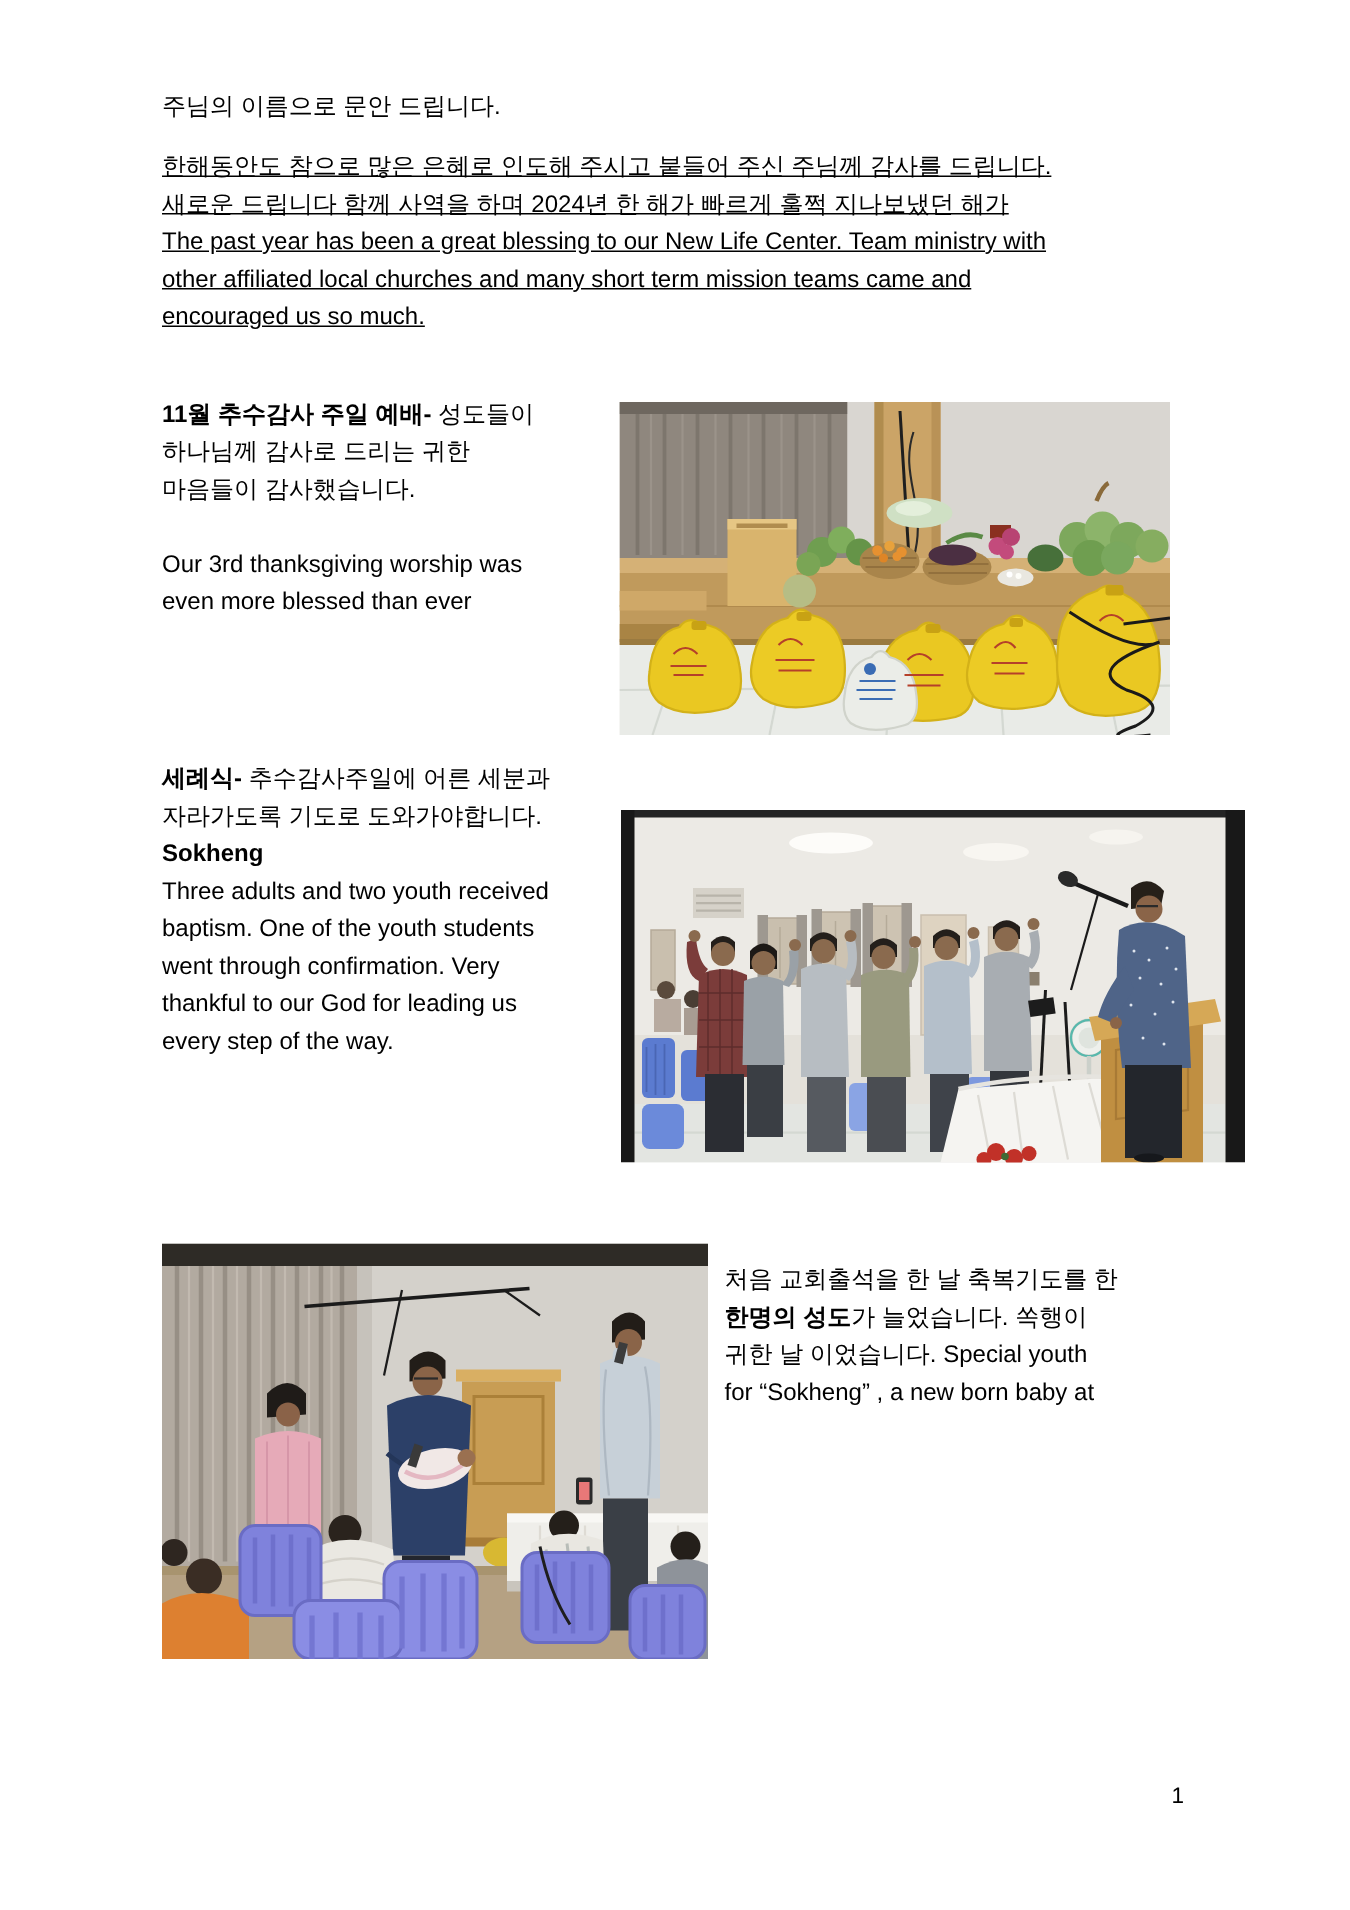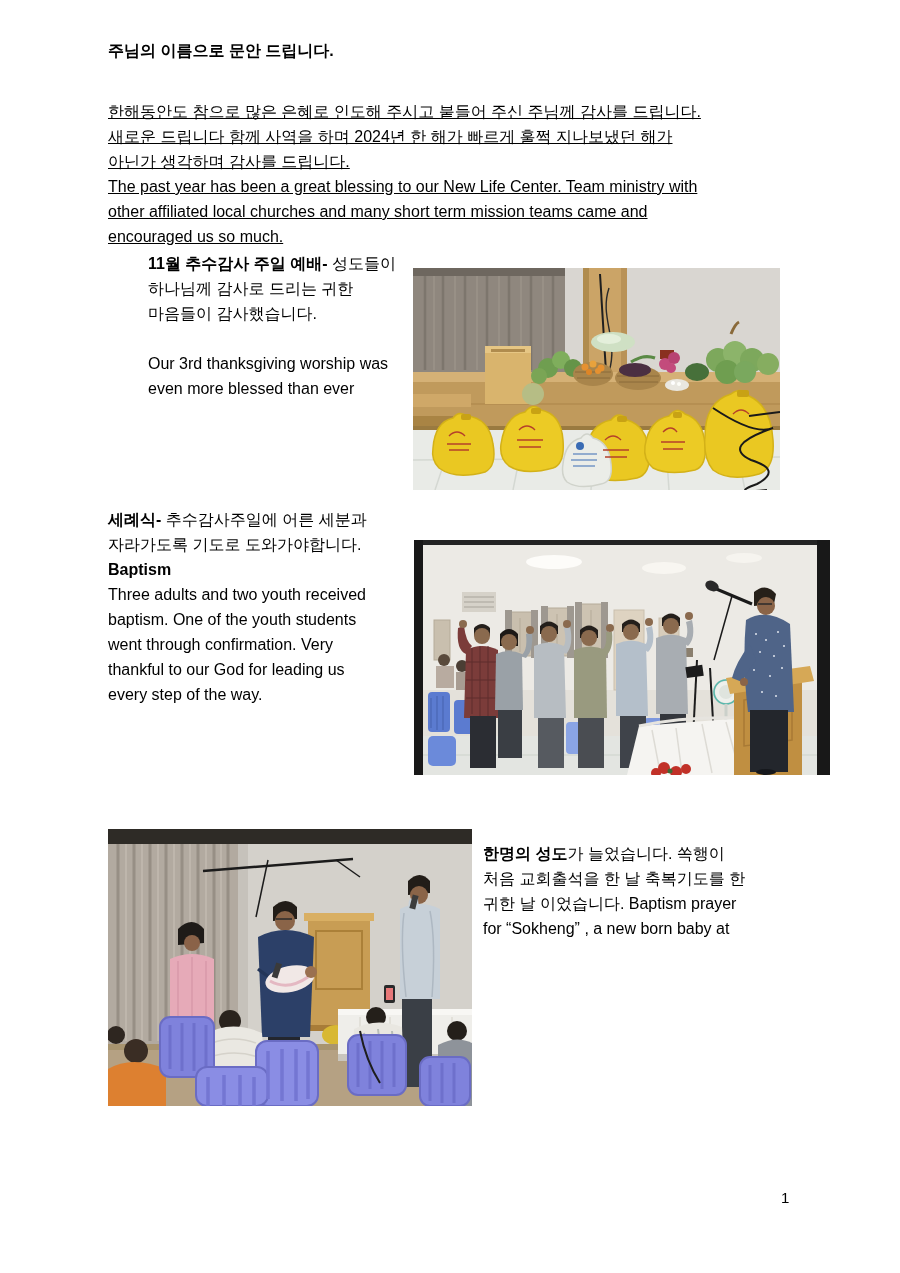--- a/index.html
+++ b/index.html
@@ -4,44 +4,43 @@
 <style>
   html,body{margin:0;padding:0;background:#ffffff;}
   .page{
     position:relative;width:900px;height:1273px;background:#ffffff;
     font-family:"Liberation Sans","DejaVu Sans",sans-serif;
     font-size:16px;line-height:25px;color:#000000;overflow:hidden;
   }
   .abs{position:absolute;}
   .b{font-weight:bold;}
   .line{min-height:25px;white-space:nowrap;}
-  .greeting{left:108px;top:38px;font-weight:bold;}
+  .greeting{left:108px;top:59px;font-weight:normal;}
   .intro{left:108px;top:99px;width:730px;text-decoration:underline;}
-  .sec1-text{left:108px;top:251px;width:305px;margin-left:40px;}
+  .sec1-text{left:108px;top:264px;width:305px;}
   .sec2-text{left:108px;top:507px;width:310px;}
   .sec3-text{left:483px;top:841px;width:340px;}
   .photo{display:block;margin:0;padding:0;line-height:0;}
   .photo svg{display:block;}
   .photo1{left:413px;top:268px;width:367px;height:222px;}
   .photo2{left:414px;top:540px;width:416px;height:235px;}
   .photo3{left:108px;top:829px;width:364px;height:277px;}
   .page-number{left:781px;top:1188px;font-size:15px;line-height:20px;}
   .spacer{height:25px;}
 </style>
 </head>
 <body>
 
 <div class="page">
 
   <div class="abs greeting">주님의 이름으로 문안 드립니다.</div>
 
   <div class="abs intro">
     <div class="line">한해동안도 참으로 많은 은혜로 인도해 주시고 붙들어 주신 주님께 감사를 드립니다.</div>
     <div class="line">새로운 드립니다 함께 사역을 하며 2024년 한 해가 빠르게 훌쩍 지나보냈던 해가</div>
-    <div class="line">아닌가 생각하며 감사를 드립니다.</div>
     <div class="line">The past year has been a great blessing to our New Life Center. Team ministry with</div>
     <div class="line">other affiliated local churches and many short term mission teams came and</div>
     <div class="line">encouraged us so much.</div>
   </div>
 
   <div class="abs sec1-text">
     <div class="line"><span class="b">11월 추수감사 주일 예배-</span><span> 성도들이</span></div>
     <div class="line">하나님께 감사로 드리는 귀한</div>
     <div class="line">마음들이 감사했습니다.</div>
     <div class="spacer"></div>
@@ -164,21 +163,21 @@
       </g>
 
       <path d="M300,140 q42,28 60,20 q-52,18 -22,32 q32,10 6,24 q-28,10 10,6" stroke="#1a1a1a" stroke-width="2" fill="none"></path>
       <path d="M336,148 L367,144" stroke="#1a1a1a" stroke-width="2" fill="none"></path>
     </svg>
   </figure>
 
   <div class="abs sec2-text">
     <div class="line"><span class="b">세례식-</span><span> 추수감사주일에 어른 세분과</span></div>
     <div class="line">자라가도록 기도로 도와가야합니다.</div>
-    <div class="line b">Baptism</div>
+    <div class="line b">Sokheng</div>
     <div class="line">Three adults and two youth received</div>
     <div class="line">baptism. One of the youth students</div>
     <div class="line">went through confirmation. Very</div>
     <div class="line">thankful to our God for leading us</div>
     <div class="line">every step of the way.</div>
   </div>
 
   <figure class="abs photo photo2">
     <svg width="416" height="235" viewBox="0 0 416 235" aria-hidden="true">
       <rect width="416" height="235" fill="#eceae5"></rect>
@@ -436,21 +435,21 @@
         </g>
       </g>
 
       <rect x="0" y="0" width="364" height="15" fill="#2e2b26"></rect>
 
       <path d="M252,202 q6,30 20,52" stroke="#1e1e1e" stroke-width="2" fill="none"></path>
     </svg>
   </figure>
 
   <div class="abs sec3-text">
+    <div class="line">처음 교회출석을 한 날 축복기도를 한</div>
     <div class="line"><span class="b">한명의 성도</span><span>가 늘었습니다. 쏙행이</span></div>
-    <div class="line">처음 교회출석을 한 날 축복기도를 한</div>
-    <div class="line">귀한 날 이었습니다. Baptism prayer</div>
+    <div class="line">귀한 날 이었습니다. Special youth</div>
     <div class="line">for “Sokheng” , a new born baby at</div>
   </div>
 
   <div class="abs page-number">1</div>
 
 </div>
 
 </body></html>

